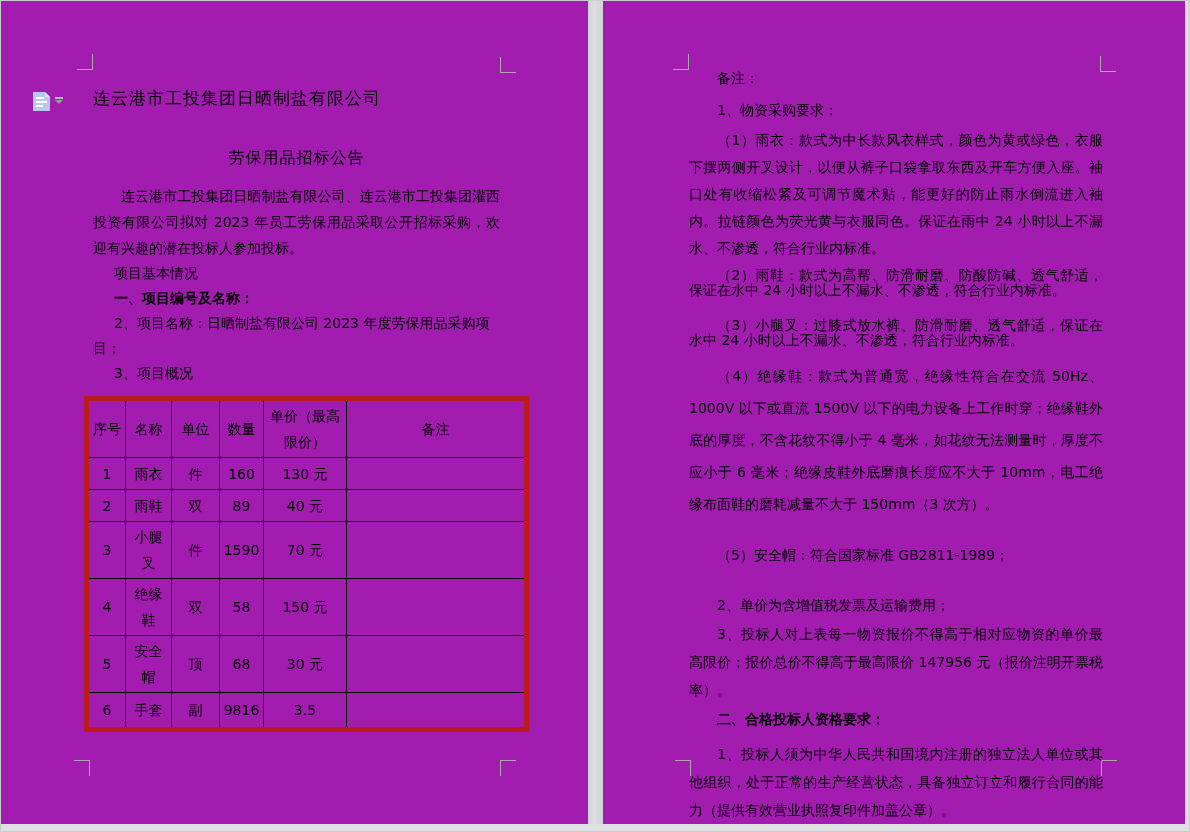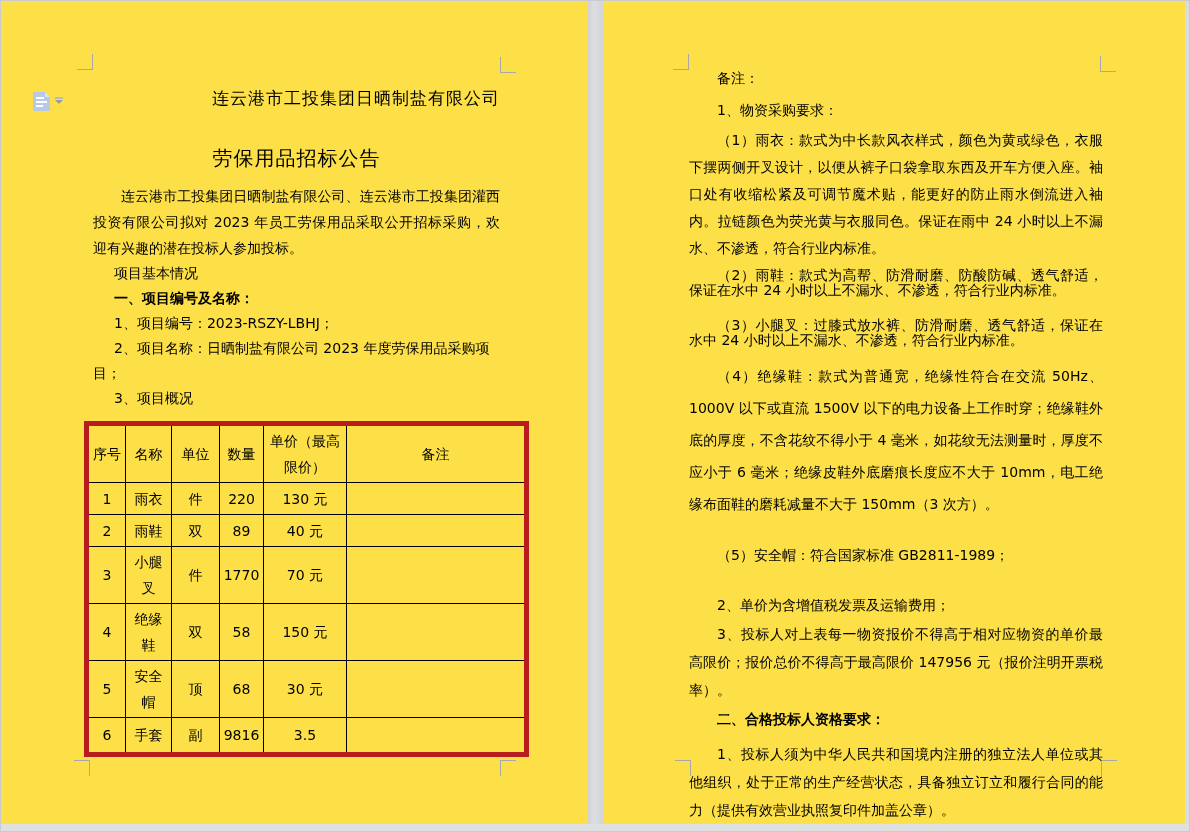--- a/index.html
+++ b/index.html
@@ -2,21 +2,21 @@
 <html><head>
 <meta charset="utf-8">
 <style>
   * { margin:0; padding:0; box-sizing:border-box; }
   html,body { background:#ffffff; }
   body { font-family:"DejaVu Sans","Liberation Sans",sans-serif; color:#000; }
 
   .viewport { position:relative; width:1190px; height:832px; background:#fff;
               border:1px solid #c9cbce; overflow:hidden; }
 
-  .page { position:absolute; top:0; height:825px; background:#fde047; }
+  .page { position:absolute; top:0; height:825px; background:#a21caf; }
   .page1 { left:0; width:587px; }
   .page2 { left:602px; width:588px; }
 
   .gutter { position:absolute; left:587px; top:0; width:15px; height:825px;
             background:linear-gradient(to right,#cfd1d4,#dcdee1 40%,#d2d4d7); }
   .right-edge { position:absolute; right:0; top:0; width:4px; height:825px; background:#dadcdf; }
   .bottom-strip { position:absolute; left:0; bottom:0; width:1190px; height:7px; background:#dfe0e2; }
 
   
   .mark { position:absolute; width:16px; height:16px; }
@@ -29,22 +29,22 @@
   .float-widget { position:absolute; left:32px; top:91px; display:flex; align-items:flex-start; gap:5px; }
   .doc-icon { width:17px; height:19px; display:block; }
   .dd-arrow { margin-top:5px; font-size:8px; color:#8a8a8a; line-height:8px; cursor:default; }
   .dd-arrow .bar { display:block; width:8px; height:2px; background:#b9b9b9; margin:0 auto 1px auto; }
   .dd-arrow .tri { display:block; width:0; height:0; margin:0 auto;
                    border-left:4px solid transparent; border-right:4px solid transparent;
                    border-top:4px solid #9b9b9b; }
 
   
   .content1 { position:absolute; left:92px; top:72px; width:407px; font-size:14px; }
-  .t-title   { text-align:right; font-size:17px; line-height:22px; margin-top:14px; letter-spacing:1px; }
-  .t-sub     { text-align:center; font-size:20px; line-height:22px; margin-top:38px; letter-spacing:1px; }
+  .t-title   { text-align:left; font-size:17px; line-height:22px; margin-top:14px; letter-spacing:1px; }
+  .t-sub     { text-align:center; font-size:16px; line-height:22px; margin-top:38px; letter-spacing:1px; }
   .intro     { margin-top:14px; line-height:26px; text-indent:2em; text-align:justify; }
   .ln1       { line-height:25px; text-indent:1.5em; }
   .bold      { font-weight:bold; }
 
   table.goods { border-collapse:collapse; margin-top:10px; margin-left:-9px; width:440px;
                 font-size:14px; table-layout:fixed; }
   table.goods td, table.goods th { border:1px solid #000; text-align:center; vertical-align:middle;
                 font-weight:normal; padding:2px 2px; line-height:26px; }
   table.goods { border:5px solid #b91c1c; }
   tr.hdr th   { height:55px; }
@@ -88,21 +88,20 @@
           <span class="tri"></span>
       </span>
     </div>
 
     <div class="content1">
       <p class="t-title">连云港市工投集团日晒制盐有限公司</p>
       <p class="t-sub">劳保用品招标公告</p>
       <p class="intro">连云港市工投集团日晒制盐有限公司、连云港市工投集团灌西投资有限公司拟对 2023 年员工劳保用品采取公开招标采购，欢迎有兴趣的潜在投标人参加投标。</p>
       <p class="ln1">项目基本情况</p>
       <p class="ln1 bold">一、项目编号及名称：</p>
-      <p class="ln1">1、项目编号：2023-RSZY-LBHJ；</p>
       <p class="ln1">2、项目名称：日晒制盐有限公司 2023 年度劳保用品采购项目；</p>
       <p class="ln1">3、项目概况</p>
 
       <table class="goods">
         <colgroup>
             <col class="c0">
             <col class="c1">
             <col class="c2">
             <col class="c3">
             <col class="c4">
@@ -114,37 +113,37 @@
           <th>名称</th>
           <th>单位</th>
           <th>数量</th>
           <th>单价（最高限价）</th>
           <th>备注</th>
         </tr>
         <tr class="data">
           <td>1</td>
           <td>雨衣</td>
           <td>件</td>
-          <td>220</td>
+          <td>160</td>
           <td>130 元</td>
           <td></td>
         </tr>
         <tr class="data">
           <td>2</td>
           <td>雨鞋</td>
           <td>双</td>
           <td>89</td>
           <td>40 元</td>
           <td></td>
         </tr>
         <tr class="data">
           <td>3</td>
           <td>小腿叉</td>
           <td>件</td>
-          <td>1770</td>
+          <td>1590</td>
           <td>70 元</td>
           <td></td>
         </tr>
         <tr class="data">
           <td>4</td>
           <td>绝缘鞋</td>
           <td>双</td>
           <td>58</td>
           <td>150 元</td>
           <td></td>

